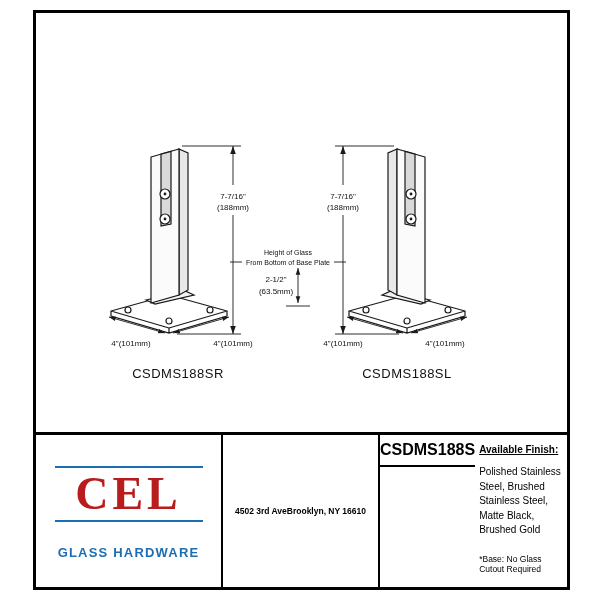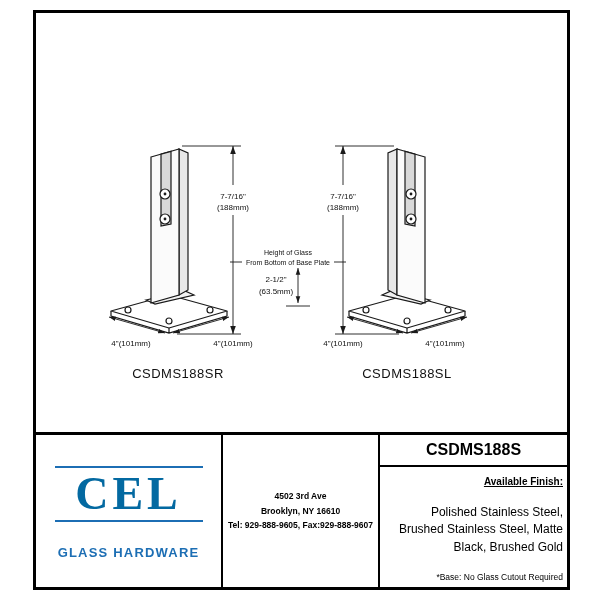--- a/index.html
+++ b/index.html
@@ -14,30 +14,30 @@
   text.cat{font-size:13px;text-anchor:middle;letter-spacing:.5px;}
 
   .title-block{height:152px;border-top:3px solid #000;display:flex;flex-shrink:0;}
   .col-logo{width:185px;border-right:2px solid #000;display:flex;flex-direction:column;
     align-items:center;justify-content:center;}
   .logo-rule{width:148px;height:2px;margin:3px 0;}
   .logo-text{font-family:"Liberation Serif",serif;font-weight:bold;font-size:46px;
     line-height:1;letter-spacing:4px;}
   .logo-tagline{font-weight:bold;font-size:13px;letter-spacing:1.2px;margin-top:20px;}
 
-  .col-contact{width:155px;border-right:2px solid #000;display:flex;flex-direction:column;
+  .col-contact{width:155px;border-right:2px solid #000;display:flex;
     align-items:center;justify-content:center;text-align:center;}
   .contact-line{font-size:8.5px;font-weight:bold;line-height:1.7;white-space:nowrap;}
 
-  .col-part{flex:1;display:flex;flex-direction:column;}
+  .col-part{flex:1;display:flex;flex-direction:row;}
   .part-header{height:30px;line-height:30px;text-align:center;font-weight:bold;
     font-size:16px;border-bottom:2px solid #000;}
-  .part-body{flex:1;padding:9px 4px;text-align:right;}
+  .part-body{flex:1;padding:9px 4px;}
   .finish-heading{font-size:10px;font-weight:bold;text-decoration:underline;}
-  .finish-text{font-size:12px;line-height:1.45;margin-top:17px;}
+  .finish-text{font-size:10px;line-height:1.45;margin-top:10px;}
   .part-note{font-size:8.5px;margin-top:16px;}
 </style>
 </head>
 <body>
 
 <div class="sheet">
 
   <div class="drawing-area">
     <svg class="drawing-svg" viewBox="0 0 531 419">
       <defs>
@@ -105,29 +105,28 @@
         <line x1="262" y1="255" x2="262" y2="290" stroke-width="0.9" marker-start="url(#arrow)" marker-end="url(#arrow)"></line>
         <line x1="250" y1="293" x2="274" y2="293" stroke-width="0.9"></line>
       </g>
     </svg>
   </div>
 
   <div class="title-block">
 
     <div class="col-logo">
       <div class="logo-rule brand-bg" style="background: rgb(28, 110, 180);"></div>
-      <div class="logo-text brand-colored" style="color: #0369a1;">CEL</div>
+      <div class="logo-text brand-colored" style="color: #b91c1c;">CEL</div>
       <div class="logo-rule brand-bg" style="background: rgb(28, 110, 180);"></div>
       <div class="logo-tagline brand-colored" style="color: rgb(28, 110, 180);">GLASS HARDWARE</div>
     </div>
 
     <div class="col-contact">
       <div class="contact-line">4502 3rd Ave</div>
       <div class="contact-line">Brooklyn, NY 16610</div>
-      <div class="contact-line">Tel: 929-888-9605, Fax:929-888-9607</div>
     </div>
 
     <div class="col-part">
       <div class="part-header">CSDMS188S</div>
       <div class="part-body">
         <div class="finish-heading">Available Finish:</div>
         <div class="finish-text">Polished Stainless Steel, Brushed Stainless Steel, Matte Black, Brushed Gold</div>
         <div class="part-note">*Base: No Glass Cutout Required</div>
       </div>
     </div>

